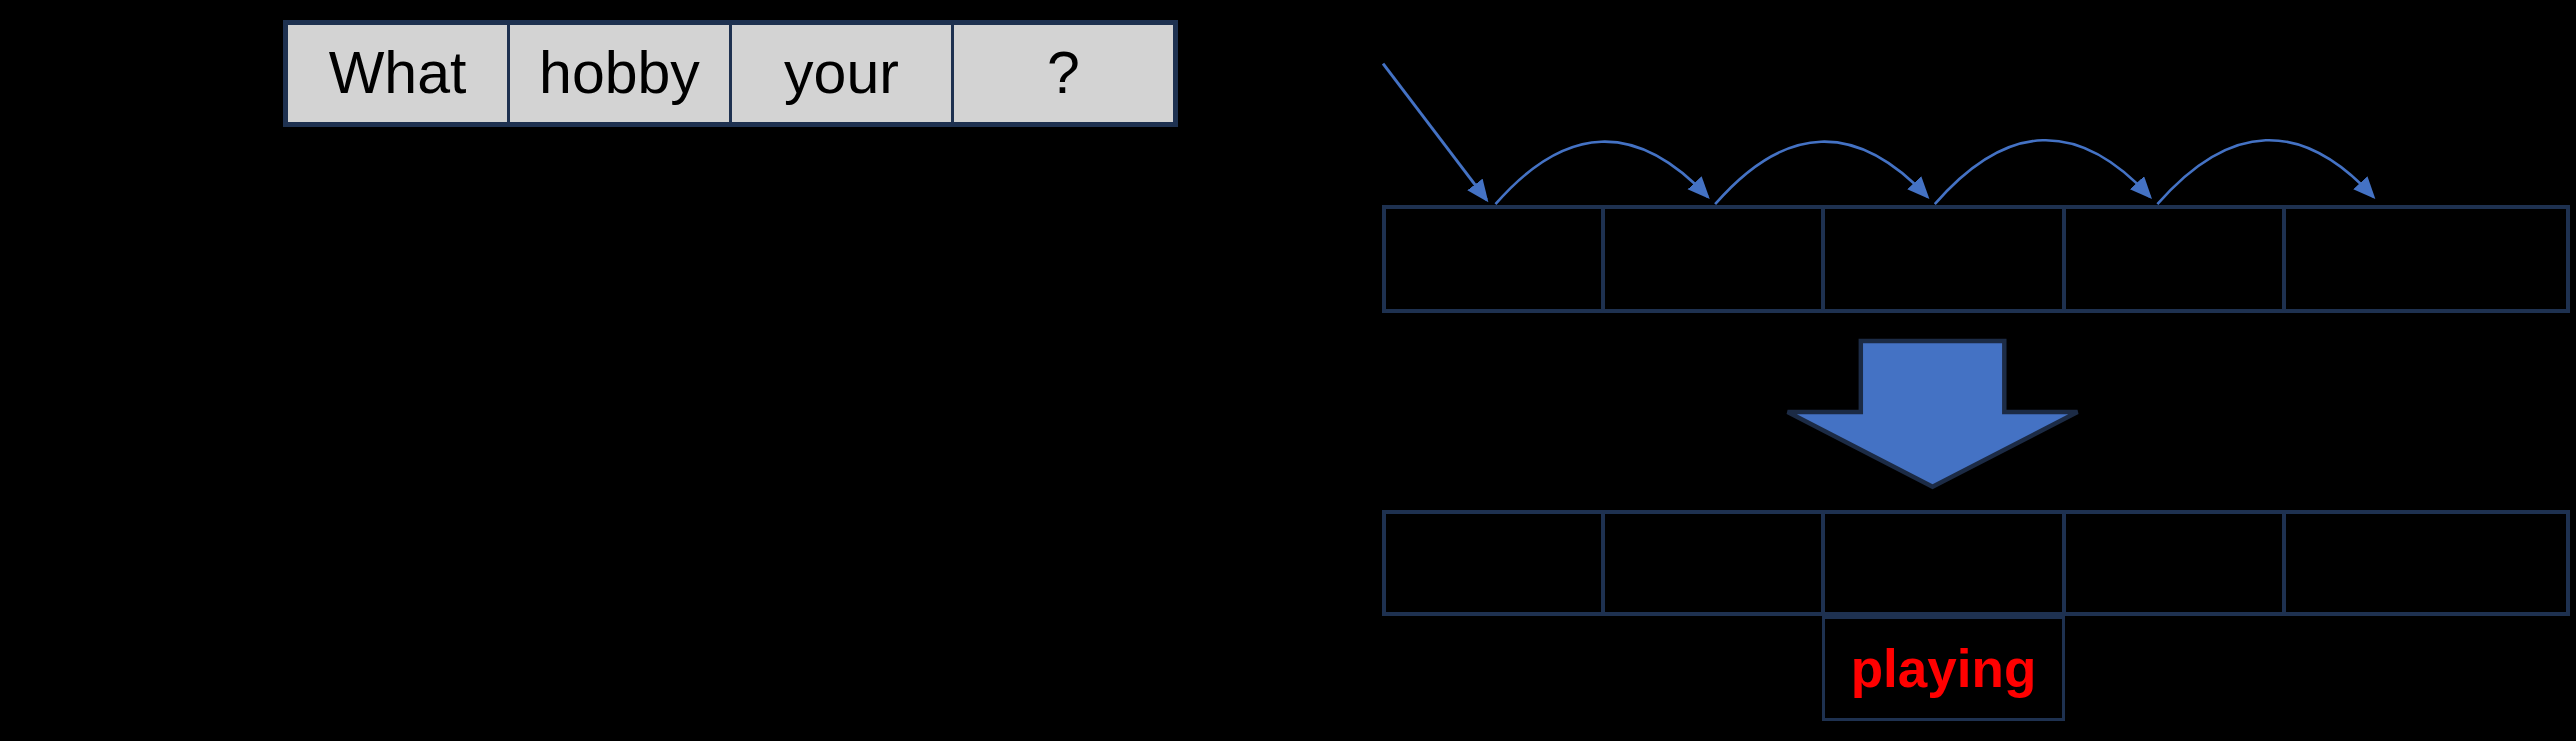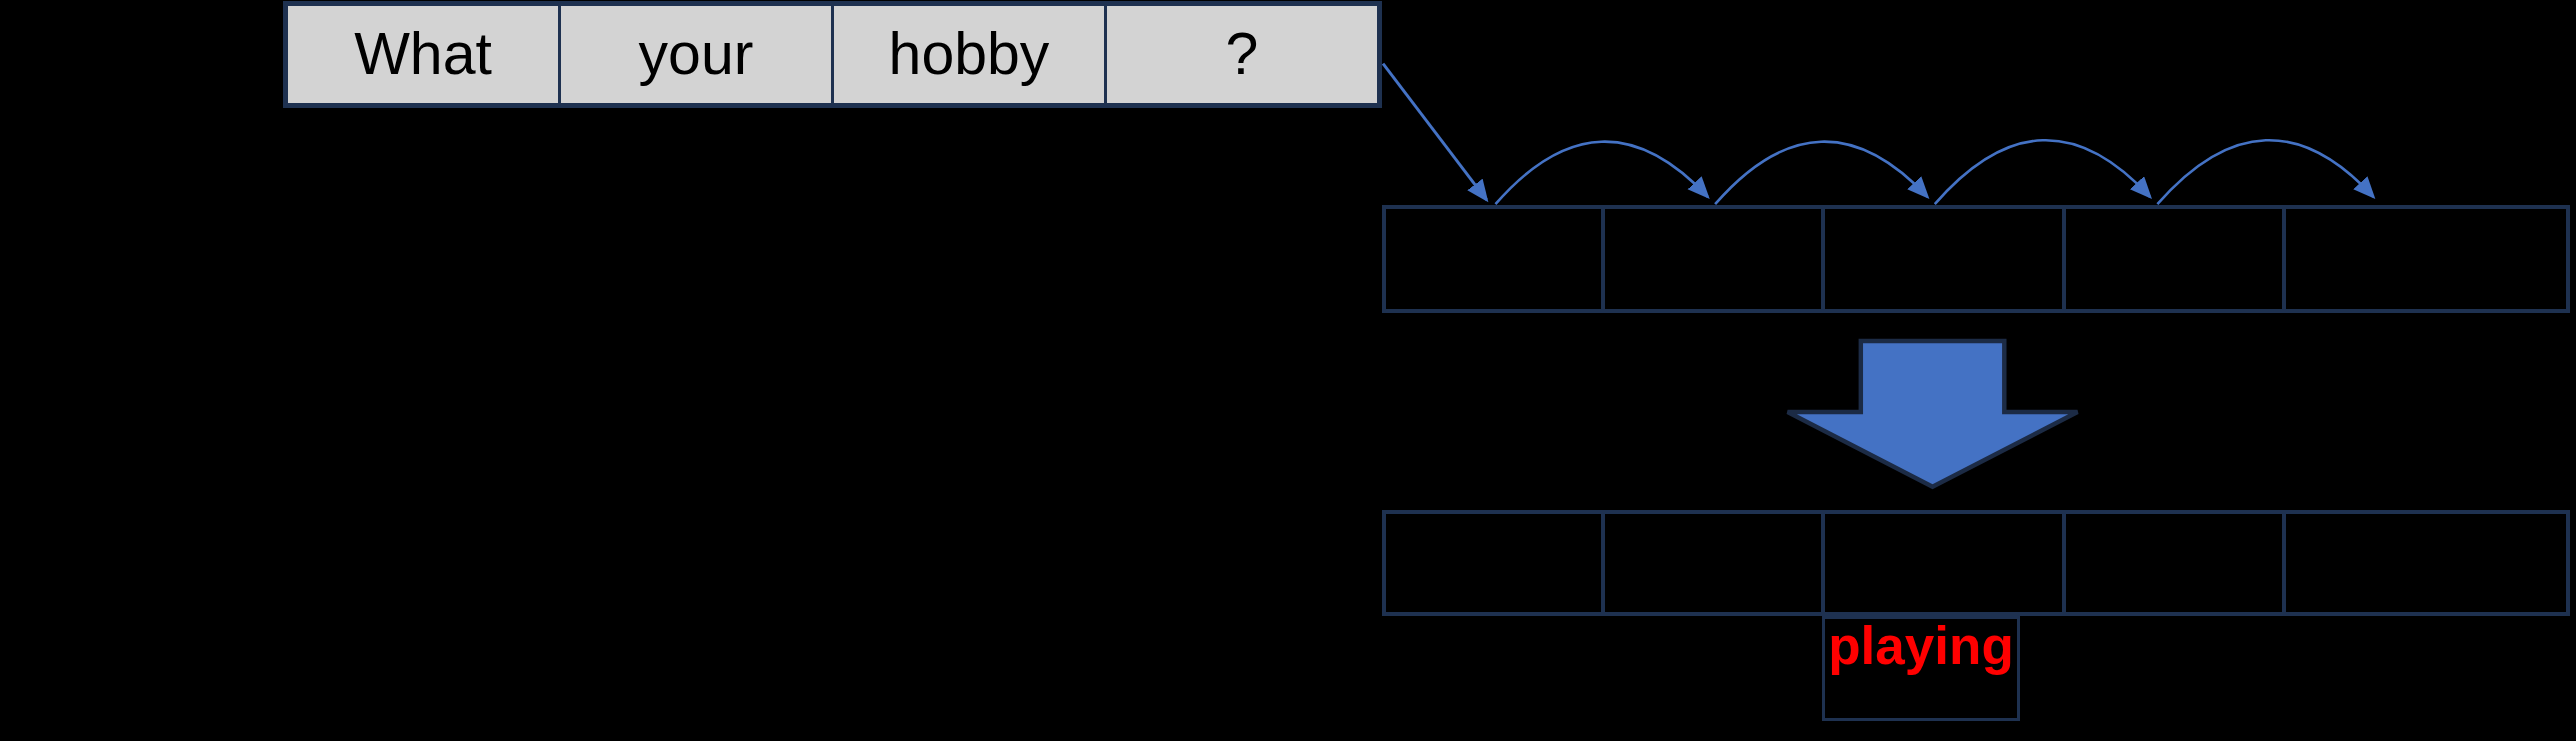--- a/index.html
+++ b/index.html
@@ -6,22 +6,22 @@
   #canvas{
     position:relative;
     width:2576px;height:742px;
     background:var(--background,#000);
     overflow:hidden;
     font-family:"Liberation Sans", sans-serif;
   }
 
   
   .src-table{
-    position:absolute;left:283px;top:1px;
-    width:1099px;height:107px;
+    position:absolute;left:283px;top:20px;
+    width:895px;height:107px;
     display:flex;
     background:var(--token-fill,#D3D3D3);
     border:5.2px solid var(--box-border,#1E3150);
     box-sizing:border-box;
   }
   .src-cell{
     flex:1 1 0;
     display:flex;align-items:center;justify-content:center;
     border-left:3.7px solid var(--box-border,#1E3150);
     box-sizing:border-box;
@@ -42,24 +42,24 @@
   }
   .slot-row.enc{top:205px;height:108px;}
   .slot-row.dec{top:510px;height:106px;}
   .slot-cell{border-left:4.4px solid var(--box-border,#1E3150);box-sizing:border-box;}
   .slot-cell:first-child{border-left:none;}
   .c1{flex:296 1 0;} .c2{flex:298 1 0;} .c3{flex:328 1 0;} .c4{flex:298 1 0;} .c5{flex:386 1 0;}
 
   
   .answer-box{
     position:absolute;left:1822px;top:616px;
-    width:198px;height:105px;
+    width:243px;height:105px;
     border:3.7px solid var(--box-border,#1E3150);
     box-sizing:border-box;
-    display:flex;align-items:flex-start;justify-content:center;
+    display:flex;align-items:center;justify-content:center;
   }
   .answer-box span{
     font-size:53px;font-weight:bold;
     color:var(--answer-text,#FF0000);
     line-height:1;white-space:nowrap;
   }
 
   
   .overlay{position:absolute;left:0;top:0;width:2576px;height:742px;}
   .thin-arrow{stroke:var(--arrow-blue,#4472C4);stroke-width:4;fill:none;}
@@ -74,24 +74,24 @@
 </head>
 <body>
 
 <div id="canvas">
 
   <div class="src-table">
     <div class="src-cell">
       <span>What</span>
     </div>
     <div class="src-cell">
-      <span>your</span>
+      <span>hobby</span>
     </div>
     <div class="src-cell">
-      <span>hobby</span>
+      <span>your</span>
     </div>
     <div class="src-cell">
       <span>?</span>
     </div>
   </div>
 
   <div class="slot-row enc">
     <div class="slot-cell c1"></div>
     <div class="slot-cell c2"></div>
     <div class="slot-cell c3"></div>

